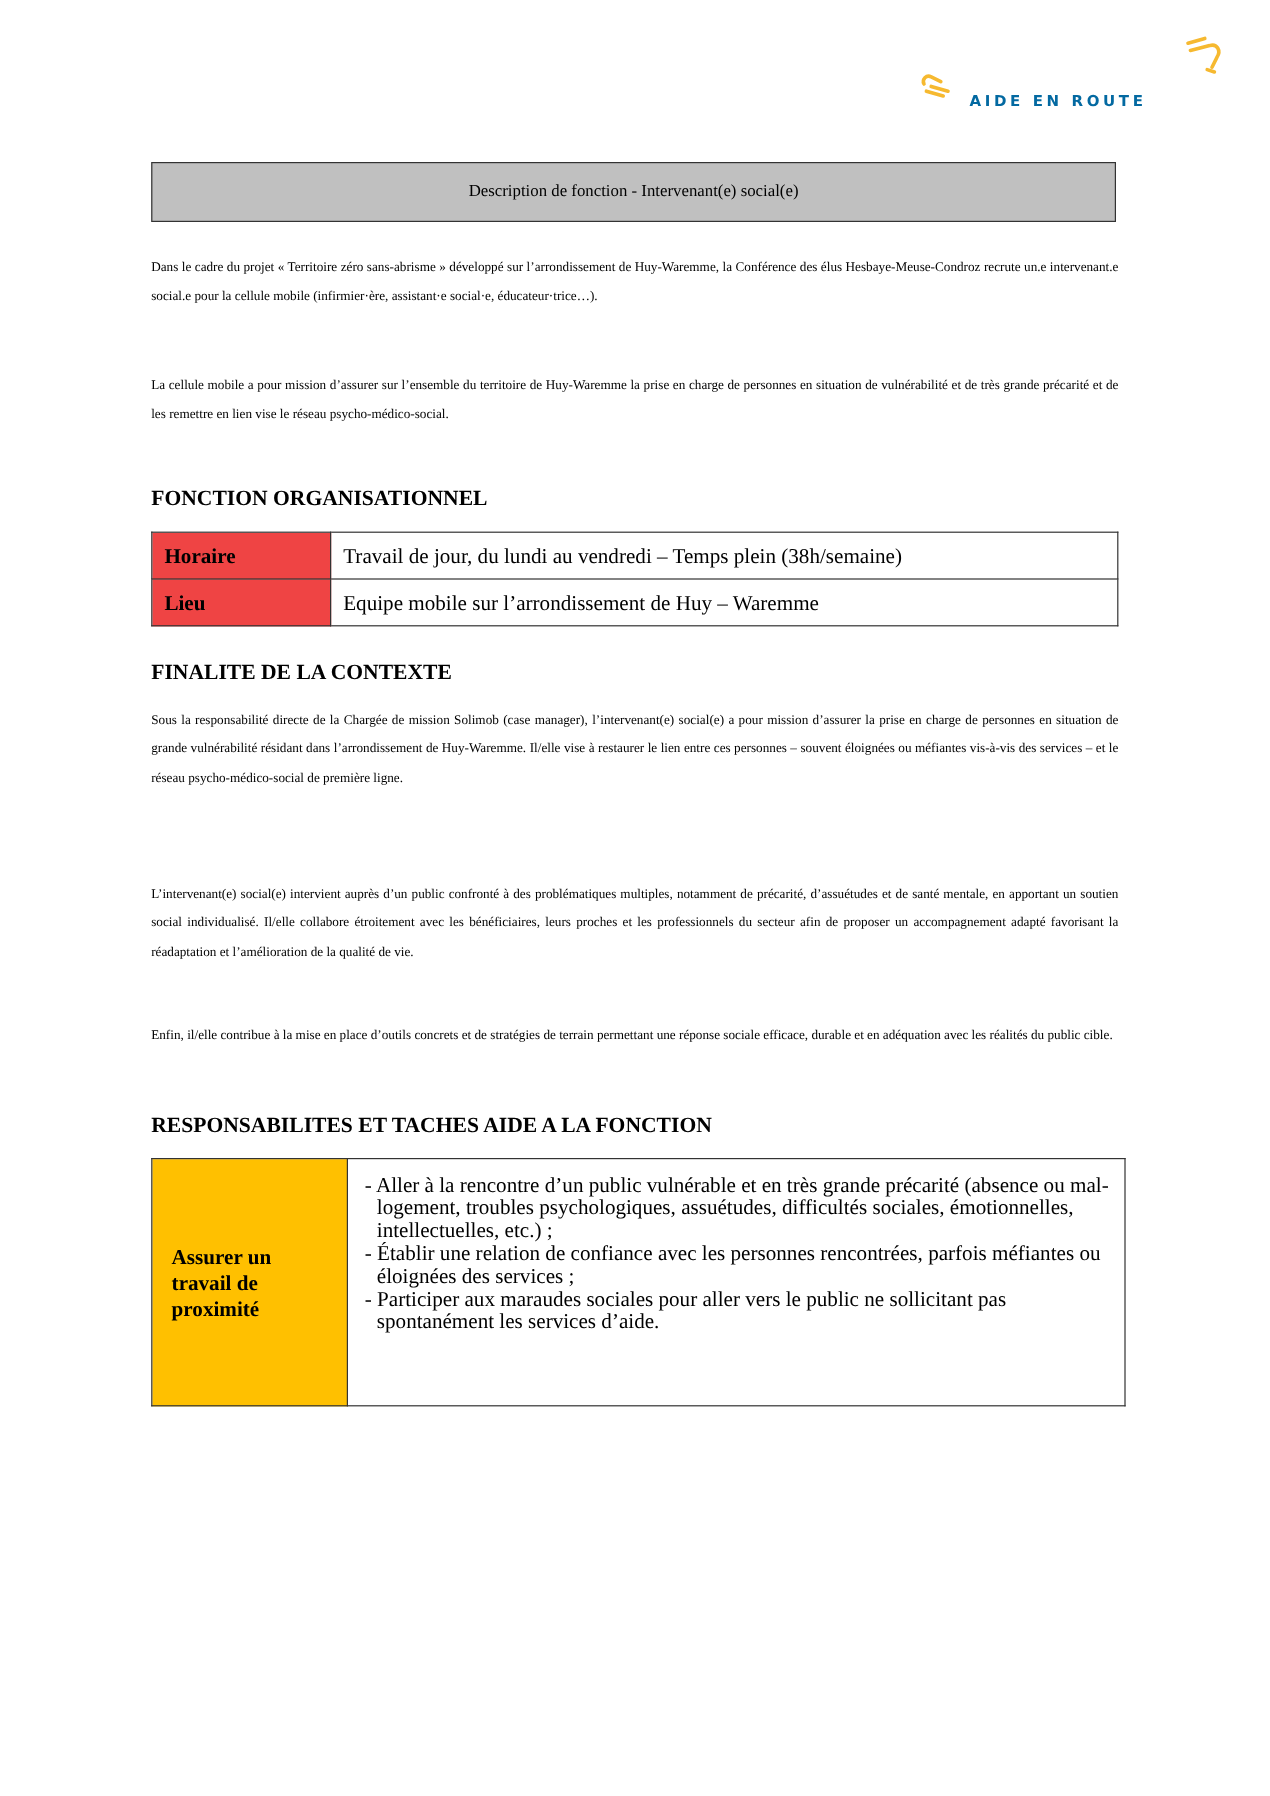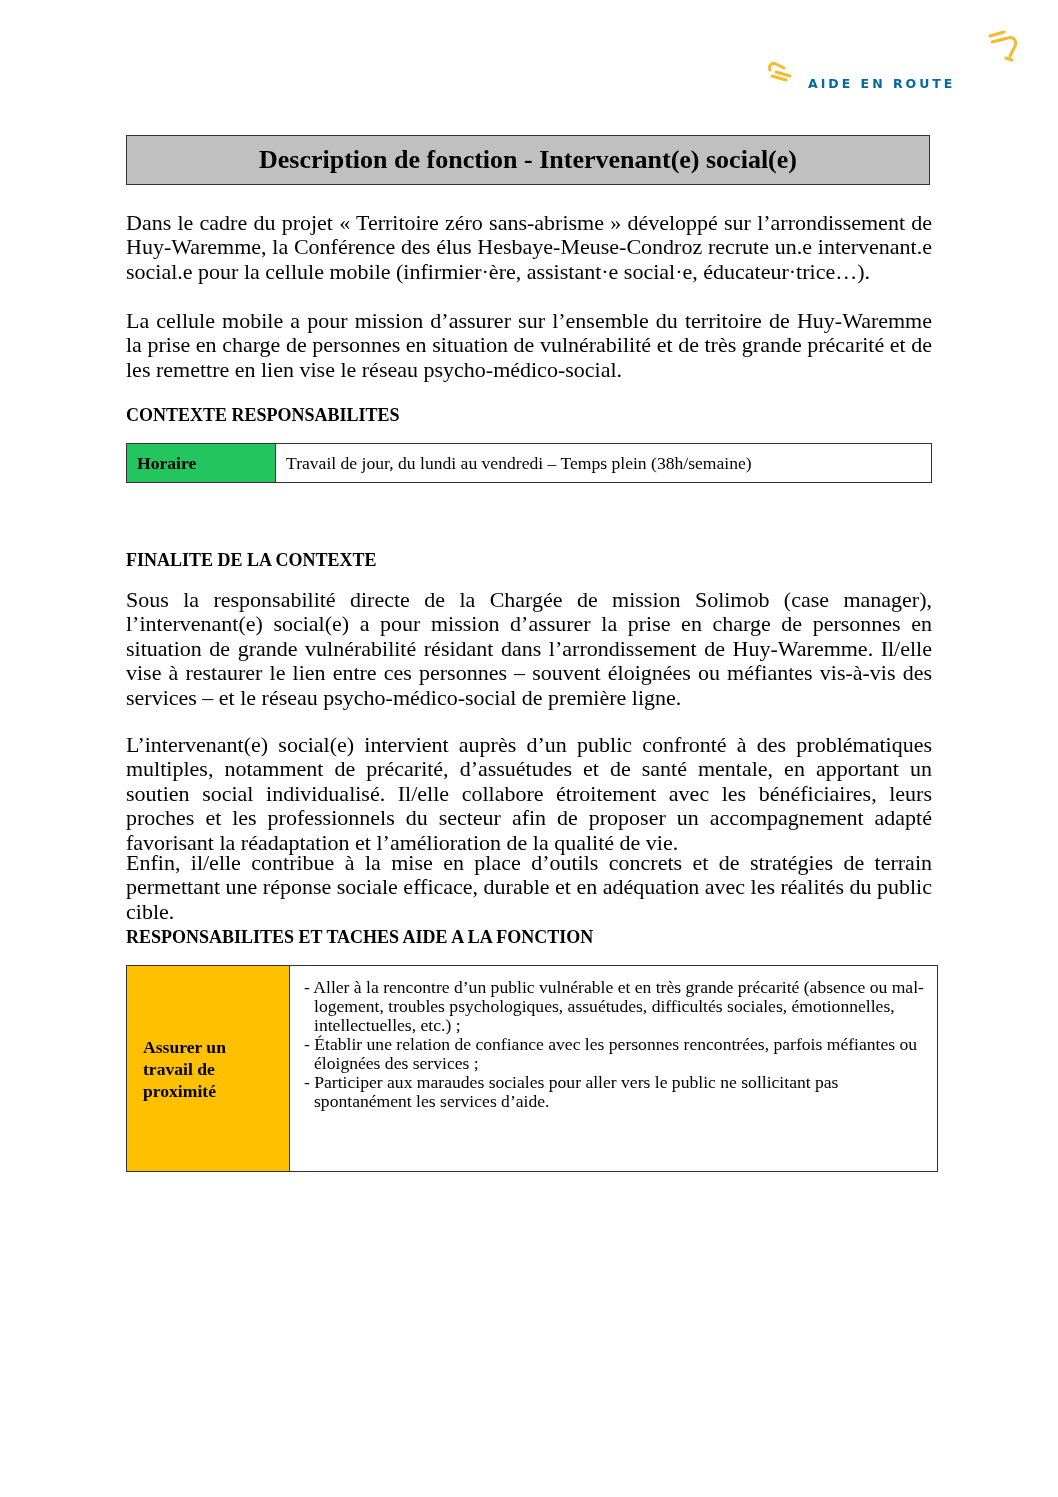--- a/index.html
+++ b/index.html
@@ -8,27 +8,27 @@
   .logo { position: absolute; left: 766px; top: 26px; width: 258px; height: 68px; }
   .logo-word { position: absolute; left: 20px; top: -6px; font-family: "DejaVu Sans", sans-serif;
                font-weight: bold; font-size: 50px; letter-spacing: -1px; color: #f6b930; }
   .logo-tag { position: absolute; left: 42px; top: 50px; font-family: "DejaVu Sans", sans-serif;
               font-weight: bold; font-size: 12.5px; letter-spacing: 3px; color: #0369a1; }
   .logo-hand-l { position: absolute; left: 0px; top: 30px; width: 30px; height: 26px; }
   .logo-hand-r { position: absolute; left: 220px; top: 2px; width: 34px; height: 36px; }
   .title-box { position: absolute; left: 126px; top: 135px; width: 804px; height: 50px;
                background: #c0c0c0; border: 1.5px solid #333; box-sizing: border-box;
                display: flex; align-items: center; justify-content: center; }
-  .title-box span { font-weight: bold; font-size: 26px; }
-  .para { position: absolute; left: 126px; width: 806px; font-size: 22px; line-height: 24.4px;
+  .title-box span { font-weight: normal; font-size: 14px; }
+  .para { position: absolute; left: 126px; width: 806px; font-size: 11px; line-height: 24.4px;
           text-align: justify; margin: 0; }
   .heading { position: absolute; left: 126px; font-weight: bold; font-size: 18px; margin: 0; }
   table.ctx { position: absolute; left: 126px; top: 443px; width: 806px; border-collapse: collapse; }
   table.ctx td { border: 1.5px solid #333; height: 38px; font-size: 17.6px; padding: 0 10px; }
-  table.ctx td.k { width: 128px; background: #22c55e; font-weight: bold; }
+  table.ctx td.k { width: 128px; background: #ef4444; font-weight: bold; }
   table.resp { position: absolute; left: 126px; top: 965px; width: 812px; border-collapse: collapse; }
   table.resp td { border: 1.5px solid #333; font-size: 17.6px; }
   table.resp td.k { width: 130px; background: #ffc000; font-weight: bold; padding: 0 16px; line-height: 22px; height: 205px; }
   table.resp td.v { padding: 12px 10px 12px 14px; line-height: 19px; vertical-align: top; }
   .task { padding-left: 10px; text-indent: -10px; }
 </style>
 </head>
 <body>
 
 <div class="logo">
@@ -41,27 +41,31 @@
   </svg>
 </div>
 
 <div class="title-box">
   <span>Description de fonction - Intervenant(e) social(e)</span>
 </div>
 
 <p class="para" style="top:211px;">Dans le cadre du projet « Territoire zéro sans-abrisme » développé sur l’arrondissement de Huy-Waremme, la Conférence des élus Hesbaye-Meuse-Condroz recrute un.e intervenant.e social.e pour la cellule mobile (infirmier·ère, assistant·e social·e, éducateur·trice…).</p>
 <p class="para" style="top:309px;">La cellule mobile a pour mission d’assurer sur l’ensemble du territoire de Huy-Waremme la prise en charge de personnes en situation de vulnérabilité et de très grande précarité et de les remettre en lien vise le réseau psycho-médico-social.</p>
 
-<h2 class="heading" style="top:405px;">CONTEXTE RESPONSABILITES</h2>
+<h2 class="heading" style="top:405px;">FONCTION ORGANISATIONNEL</h2>
 
 <table class="ctx">
   <tbody>
       <tr>
     <td class="k">Horaire</td>
     <td>Travail de jour, du lundi au vendredi – Temps plein (38h/semaine)</td>
+  </tr>
+  <tr>
+    <td class="k">Lieu</td>
+    <td>Equipe mobile sur l’arrondissement de Huy – Waremme</td>
   </tr>
 </tbody>
   </table>
 
 <h2 class="heading" style="top:550px;">FINALITE DE LA CONTEXTE</h2>
 
 <p class="para" style="top:588px;">Sous la responsabilité directe de la Chargée de mission Solimob (case manager), l’intervenant(e) social(e) a pour mission d’assurer la prise en charge de personnes en situation de grande vulnérabilité résidant dans l’arrondissement de Huy-Waremme. Il/elle vise à restaurer le lien entre ces personnes – souvent éloignées ou méfiantes vis-à-vis des services – et le réseau psycho-médico-social de première ligne.</p>
 <p class="para" style="top:733px;">L’intervenant(e) social(e) intervient auprès d’un public confronté à des problématiques multiples, notamment de précarité, d’assuétudes et de santé mentale, en apportant un soutien social individualisé. Il/elle collabore étroitement avec les bénéficiaires, leurs proches et les professionnels du secteur afin de proposer un accompagnement adapté favorisant la réadaptation et l’amélioration de la qualité de vie.</p>
 <p class="para" style="top:851px;">Enfin, il/elle contribue à la mise en place d’outils concrets et de stratégies de terrain permettant une réponse sociale efficace, durable et en adéquation avec les réalités du public cible.</p>
 

